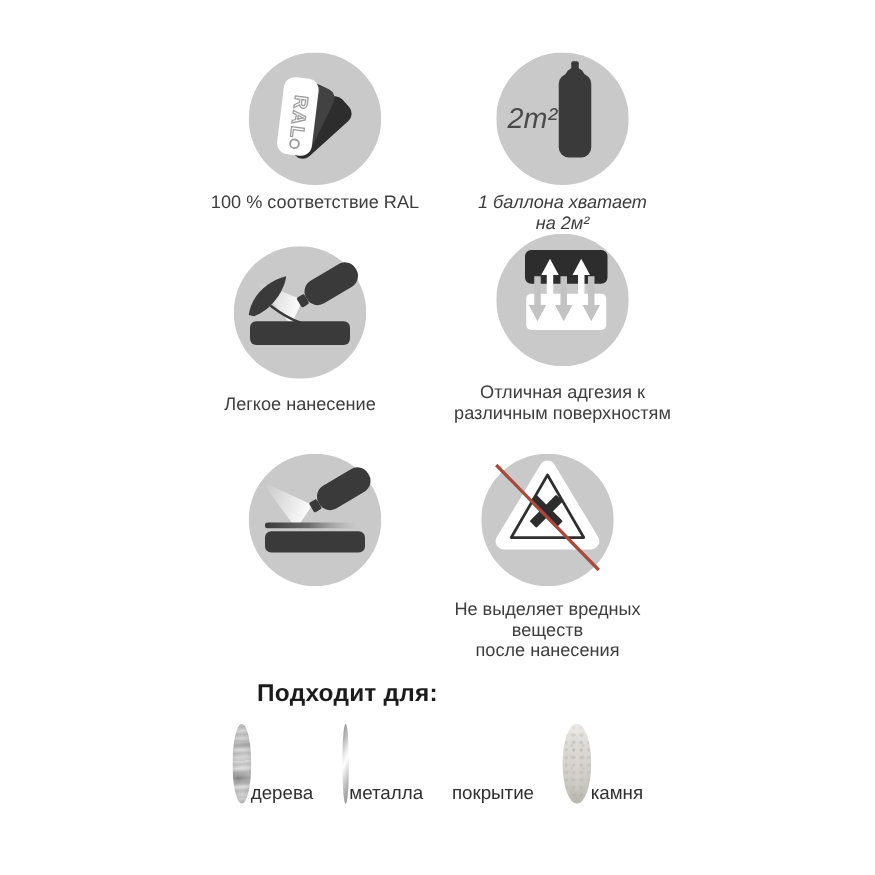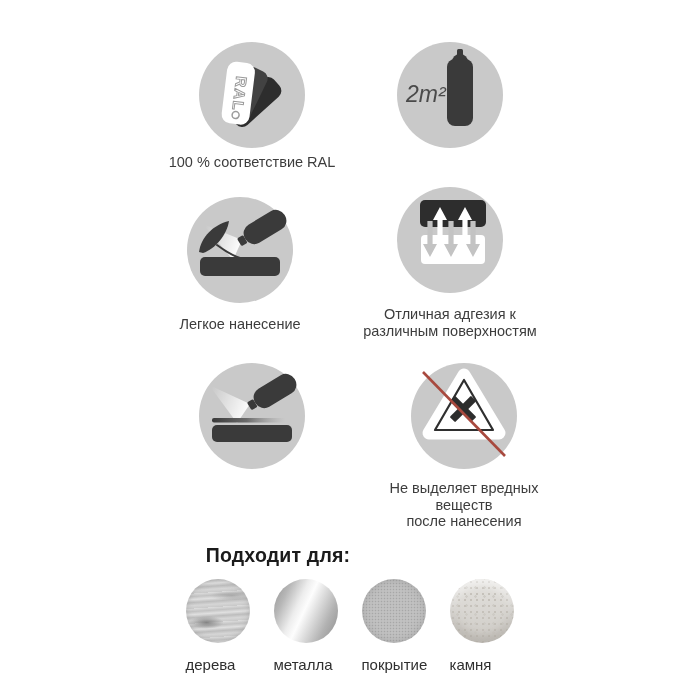--- a/index.html
+++ b/index.html
@@ -4,21 +4,21 @@
 <style>
   html,body{margin:0;padding:0;background:#fff;}
   #canvas{
     position:relative;width:700px;height:700px;background:#ffffff;
     margin:0 auto;overflow:hidden;
     font-family:"Liberation Sans",sans-serif;color:var(--text,#3d3d3d);
   }
   .feature{position:absolute;width:250px;display:flex;flex-direction:column;align-items:center;}
   .f-tl{left:127px;top:42px;}  .f-tr{left:325px;top:42px;font-style:italic;}
   .f-ml{left:115px;top:197px;} .f-mr{left:325px;top:187px;}
-  .f-bl{left:127px;top:363px;} .f-br{left:339px;top:363px;}
+  .f-bl{left:127px;top:363px;} .f-br{left:313px;top:363px;}
   .icon-wrap{width:106px;height:106px;}
   .cap{text-align:center;font-size:14.5px;line-height:16.5px;color:var(--text,#3d3d3d);}
   .cap span{display:block;white-space:nowrap;}
   .row1 .cap{margin-top:6px;}
   .row2 .cap{margin-top:13px;}
   .row3 .cap{margin-top:11px;}
 
   
   .c-bg{fill:var(--circle-bg,#c9c9c9);}
   .c-dark{fill:var(--icon-dark,#3a3a3a);}
@@ -28,21 +28,21 @@
   .c-graytxt{fill:var(--can-text,#4a4a4a);}
   .arrow-gray{fill:var(--arrow-gray,#c3c3c3);}
   .outline-gray{stroke:var(--outline-gray,#9b9b9b);}
   .red-line{stroke:var(--red-line,#a8493e);}
 
   .suit-heading{
     position:absolute;left:0;top:544px;width:556px;text-align:center;
     font-size:19.5px;font-weight:bold;color:var(--heading,#1b1b1b);letter-spacing:.2px;
   }
   .materials{position:absolute;left:0;top:579px;width:700px;display:flex;justify-content:center;gap:23px;}
-  .material{width:65px;display:flex;flex-direction:column;align-items:flex-start;}
+  .material{width:65px;display:flex;flex-direction:row;align-items:flex-end;}
   .swatch{width:64px;height:64px;border-radius:50%;}
   .swatch-wood{
     background:
       radial-gradient(ellipse 24px 9px at 32% 68%, rgba(125,125,125,.9), rgba(125,125,125,0) 72%),
       radial-gradient(ellipse 30px 6px at 72% 26%, rgba(135,135,135,.55), rgba(135,135,135,0) 75%),
       repeating-linear-gradient(176deg,#dcdcdc 0px,#c3c3c3 3px,#e0e0e0 6px,#bdbdbd 9px,#d6d6d6 12px,#c9c9c9 15px);
     box-shadow:inset 0 0 6px rgba(120,120,120,.35);
   }
   .swatch-metal{
     background:linear-gradient(115deg,#8f8f8f 0%,#b7b7b7 20%,#ededed 38%,#fdfdfd 48%,#e9e9e9 56%,#b2b2b2 78%,#8b8b8b 100%);
@@ -93,20 +93,24 @@
 
   <div class="feature f-tr row1">
     <div class="icon-wrap">
       <svg viewBox="0 0 106 106" width="106" height="106">
         <circle class="c-bg" cx="53" cy="53" r="53"></circle>
         <text x="9" y="60" font-size="23" class="c-graytxt">2m²</text>
         <rect class="c-dark" x="60" y="7" width="6" height="7" rx="1.5"></rect>
         <path class="c-dark" d="M55,20 a8,8 0 0 1 16,0 z"></path>
         <rect class="c-dark" x="50" y="17" width="26" height="67" rx="8"></rect>
       </svg>
+    </div>
+    <div class="cap">
+      <span>1 баллона хватает</span>
+      <span>на 2м²</span>
     </div>
   </div>
 
   <div class="feature f-ml row2">
     <div class="icon-wrap">
       <svg viewBox="0 0 106 106" width="106" height="106">
         <defs>
           <linearGradient id="cone1" gradientUnits="userSpaceOnUse" x1="55" y1="43" x2="18" y2="30">
             <stop offset="0" stop-color="#ffffff" stop-opacity=".95"></stop>
             <stop offset="1" stop-color="#ffffff" stop-opacity="0"></stop>

